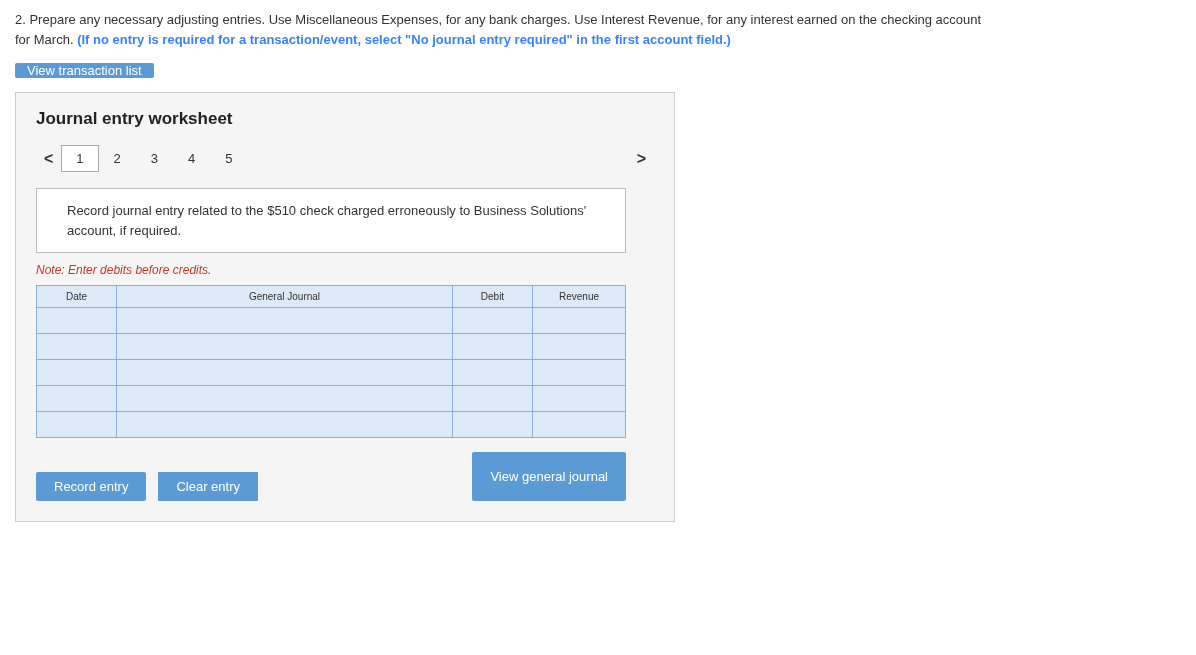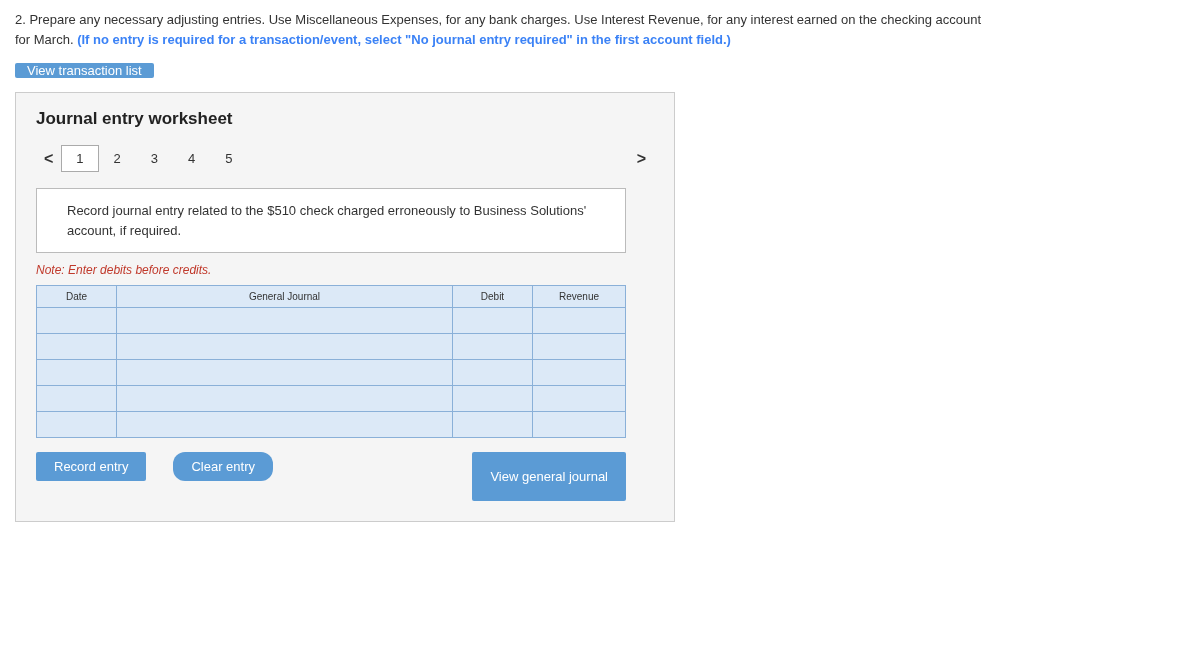--- a/index.html
+++ b/index.html
@@ -123,41 +123,41 @@
       font-size: 13px;
       outline: none;
     }
     .journal-table td.date-cell {
       padding: 3px 6px;
       font-size: 13px;
       vertical-align: middle;
     }
     .bottom-buttons {
       display: flex;
-      gap: 27px;
-      align-items: flex-start;
+      gap: 12px;
+      align-items: flex-end;
       max-width: 590px;
     }
     .btn-record {
       background: #5b9bd5;
       color: #fff;
       border: none;
       padding: 7px 18px;
       cursor: pointer;
       font-size: 13px;
       border-radius: 2px;
     }
     .btn-clear {
       background: #5b9bd5;
       color: #fff;
       border: none;
       padding: 7px 18px;
       cursor: pointer;
       font-size: 13px;
-      border-radius: 12px;
+      border-radius: 0;
     }
     .btn-view-journal {
       background: #5b9bd5;
       color: #fff;
       border: none;
       padding: 17px 18px;
       cursor: pointer;
       font-size: 13px;
       border-radius: 2px;
       margin-left: auto;

